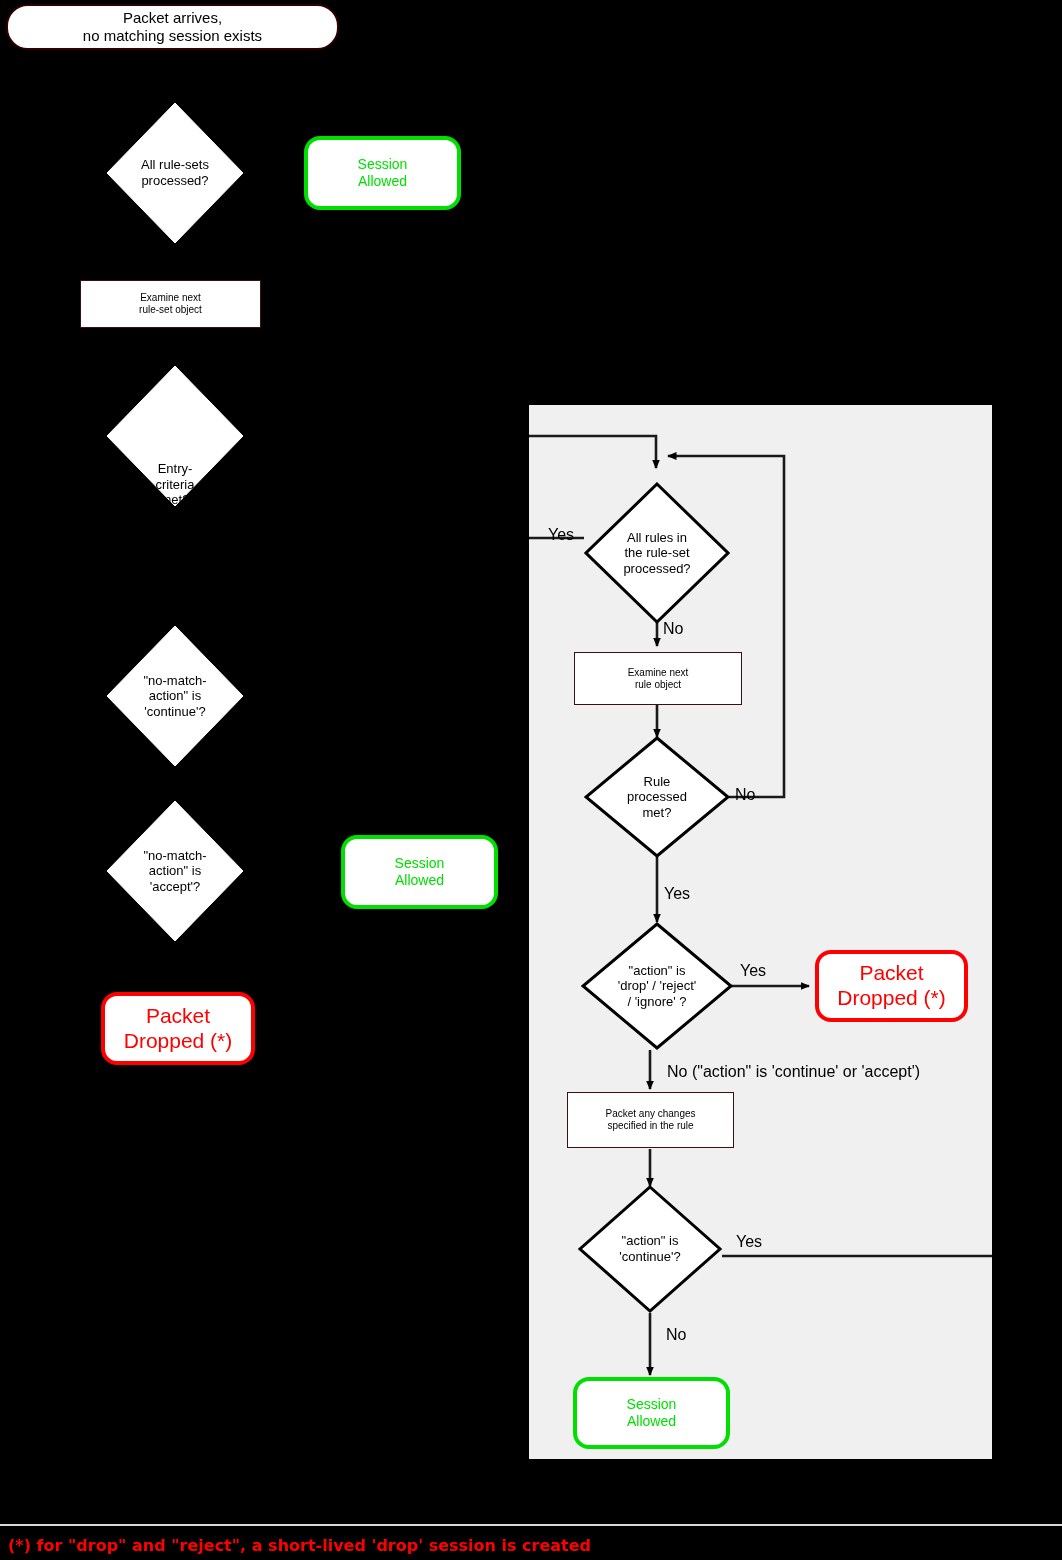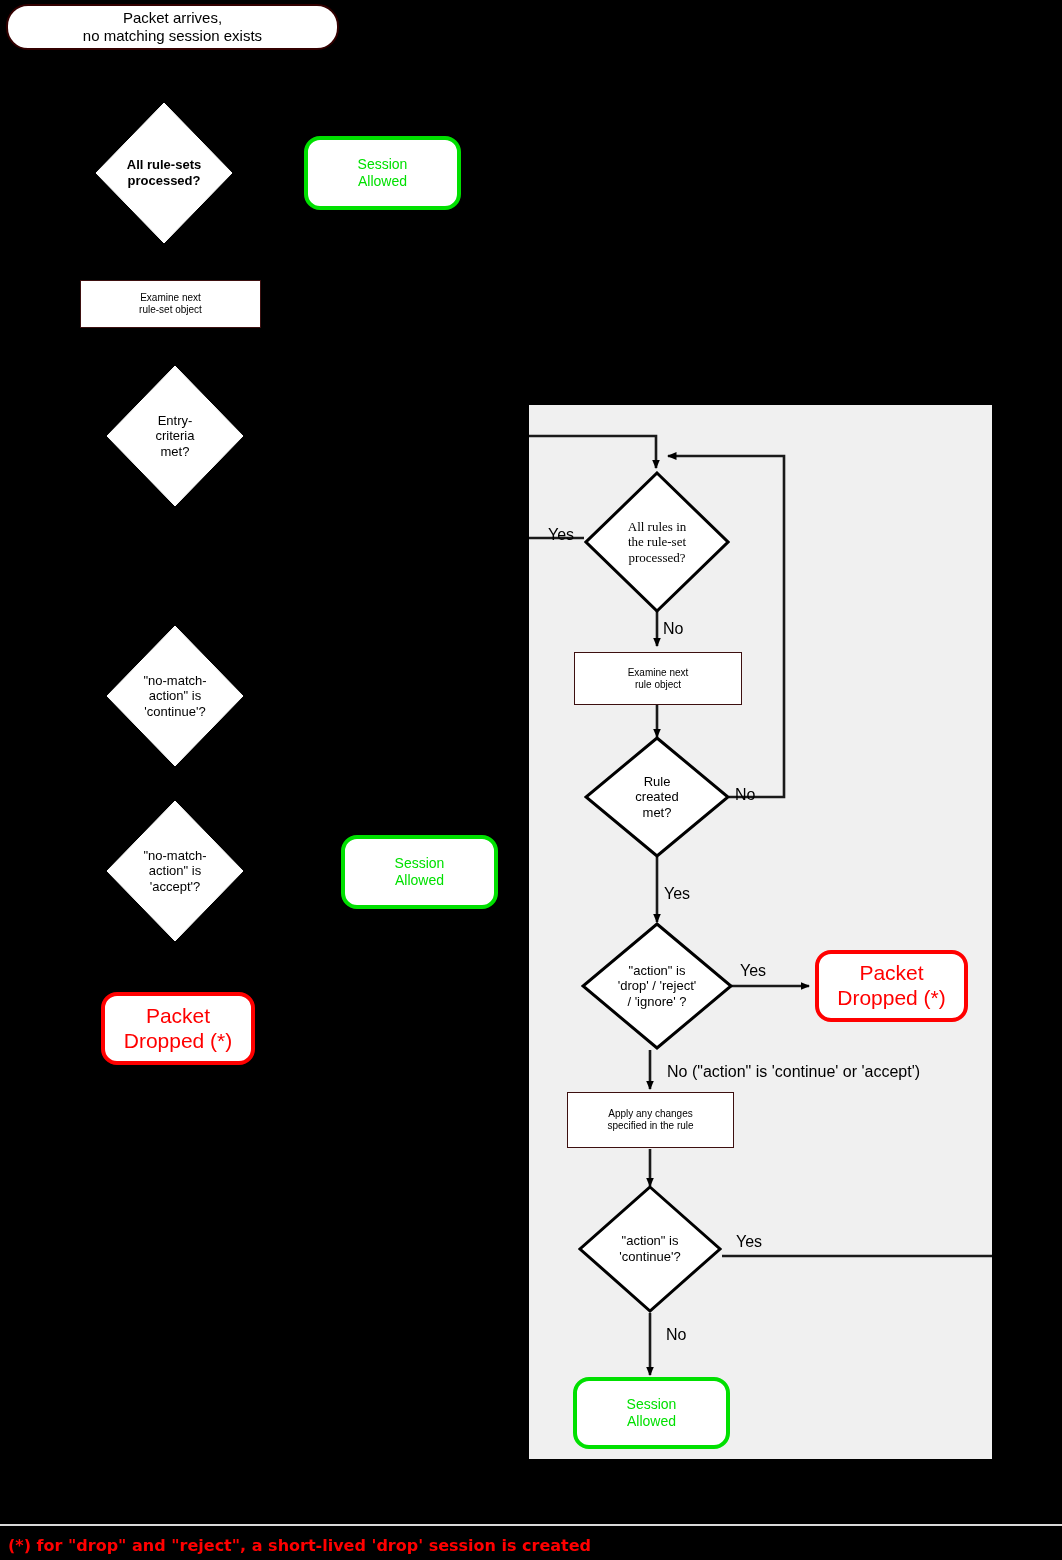--- a/index.html
+++ b/index.html
@@ -167,35 +167,35 @@
 
       <path d="M722,1256 L992,1256"></path>
 
       <path d="M650,1313 L650,1375" marker-end="url(#ahw)"></path>
     </g>
   </svg>
 
   <div class="node term term-start" style="left:6px; top:4px; width:333px; height:46px;">Packet arrives,
 no matching session exists</div>
 
-  <div class="dec" style="left:94px; top:101px; width:140px; height:144px;font-weight:bold;">
+  <div class="dec" style="left:105px; top:101px; width:140px; height:144px;">
     <svg class="dec-shape" viewBox="0 0 140 144" preserveAspectRatio="none">
       <polygon points="70,2 138,72 70,142 2,72" fill="#ffffff" stroke="#ffffff" stroke-width="1"></polygon>
     </svg>
     <span class="dec-text">All rule-sets
 processed?</span>
   </div>
 
   <div class="node term term-green" style="left:304px; top:136px; width:157px; height:74px;">Session
 Allowed</div>
 
   <div class="node proc" style="left:80px; top:280px; width:181px; height:48px;">Examine next
 rule-set object</div>
 
-  <div class="dec" style="left:105px; top:364px; width:140px; height:144px;">
+  <div class="dec" style="left:105px; top:364px; width:140px; height:144px;align-items:flex-end;">
     <svg class="dec-shape" viewBox="0 0 140 144" preserveAspectRatio="none">
       <polygon points="70,2 138,72 70,142 2,72" fill="#ffffff" stroke="#ffffff" stroke-width="1"></polygon>
     </svg>
     <span class="dec-text">Entry-
 criteria
 met?</span>
   </div>
 
   <div class="dec" style="left:105px; top:624px; width:140px; height:144px;">
     <svg class="dec-shape" viewBox="0 0 140 144" preserveAspectRatio="none">
@@ -214,42 +214,42 @@
 action" is
 'accept'?</span>
   </div>
 
   <div class="node term term-green" style="left:341px; top:835px; width:157px; height:74px;">Session
 Allowed</div>
 
   <div class="node term term-red" style="left:101px; top:992px; width:154px; height:73px;">Packet
 Dropped (*)</div>
 
-  <div class="dec" style="left:584px; top:471px; width:146px; height:142px;font-family:Liberation Serif, serif;">
+  <div class="dec" style="left:584px; top:482px; width:146px; height:142px;">
     <svg class="dec-shape" viewBox="0 0 146 142" preserveAspectRatio="none">
       <polygon points="73,2 144,71 73,140 2,71" fill="#ffffff" stroke="#000000" stroke-width="3"></polygon>
     </svg>
     <span class="dec-text">All rules in
 the rule-set
 processed?</span>
   </div>
 
   <div class="edge-label" style="left:548px; top:526px;">Yes</div>
 
   <div class="edge-label" style="left:663px; top:620px;">No</div>
 
   <div class="node proc" style="left:574px; top:652px; width:168px; height:53px;">Examine next
 rule object</div>
 
   <div class="dec" style="left:584px; top:736px; width:146px; height:122px;">
     <svg class="dec-shape" viewBox="0 0 146 122" preserveAspectRatio="none">
       <polygon points="73,2 144,61 73,120 2,61" fill="#ffffff" stroke="#000000" stroke-width="3"></polygon>
     </svg>
     <span class="dec-text">Rule
-created
+processed
 met?</span>
   </div>
 
   <div class="edge-label" style="left:735px; top:786px;">No</div>
 
   <div class="edge-label" style="left:664px; top:885px;">Yes</div>
 
   <div class="dec" style="left:581px; top:922px; width:152px; height:128px;">
     <svg class="dec-shape" viewBox="0 0 152 128" preserveAspectRatio="none">
       <polygon points="76,2 150,64 76,126 2,64" fill="#ffffff" stroke="#000000" stroke-width="3"></polygon>
@@ -259,21 +259,21 @@
 / 'ignore' ?</span>
   </div>
 
   <div class="edge-label" style="left:740px; top:962px;">Yes</div>
 
   <div class="node term term-red" style="left:815px; top:950px; width:153px; height:72px;">Packet
 Dropped (*)</div>
 
   <div class="edge-label" style="left:667px; top:1063px;">No ("action" is 'continue' or 'accept')</div>
 
-  <div class="node proc" style="left:567px; top:1092px; width:167px; height:56px;">Apply any changes
+  <div class="node proc" style="left:567px; top:1092px; width:167px; height:56px;">Packet any changes
 specified in the rule</div>
 
   <div class="dec" style="left:578px; top:1185px; width:144px; height:128px;">
     <svg class="dec-shape" viewBox="0 0 144 128" preserveAspectRatio="none">
       <polygon points="72,2 142,64 72,126 2,64" fill="#ffffff" stroke="#000000" stroke-width="3"></polygon>
     </svg>
     <span class="dec-text">"action" is
 'continue'?</span>
   </div>
 

